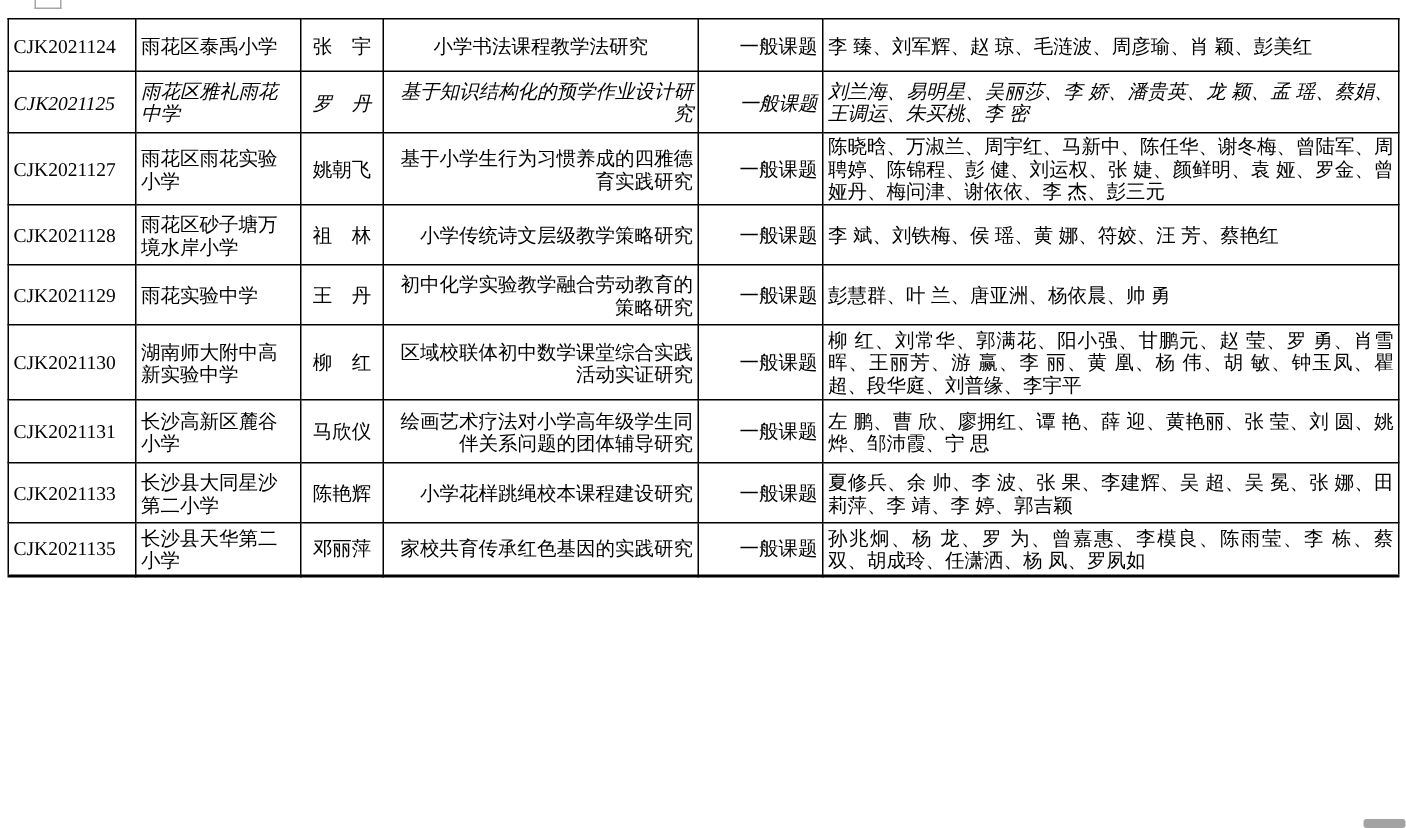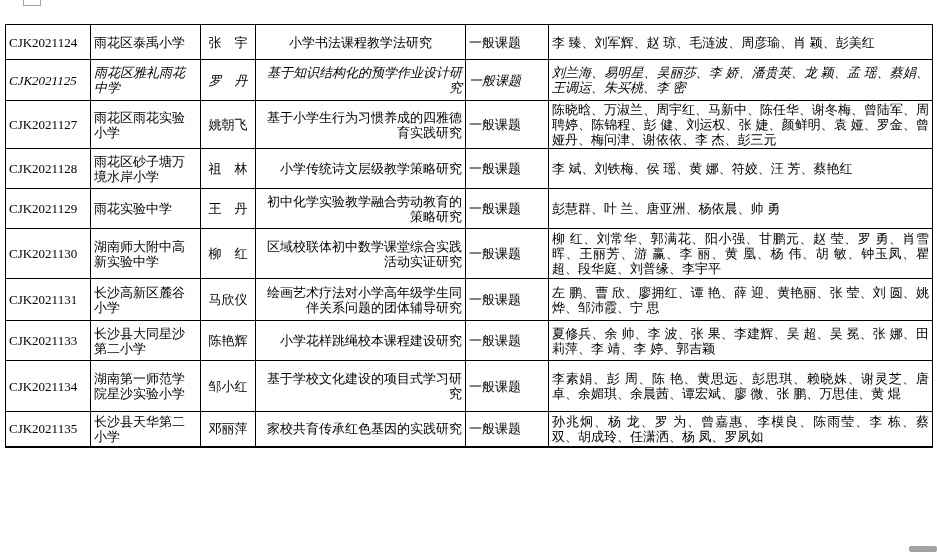--- a/index.html
+++ b/index.html
@@ -1,21 +1,21 @@
 <!DOCTYPE html>
 <html><head>
 <meta charset="utf-8">
 <style>
   html,body{margin:0;padding:0;}
   body{
     width:937px;height:552px;overflow:hidden;background:#ffffff;
     font-family:"Liberation Sans","DejaVu Sans",sans-serif;
     position:relative;
   }
-  .table-wrap{position:absolute;left:5px;top:24px;}
+  .table-wrap{position:absolute;left:5px;top:12px;}
   table.grid{
     border-collapse:collapse;table-layout:fixed;width:927px;
     border:1px solid #000;border-bottom:2px solid #000;
   }
   table.grid td{
     border:1px solid #000;
     font-size:13px;line-height:15px;color:#000;
     vertical-align:middle;
     padding:1px 3px;
     overflow:hidden;
@@ -30,21 +30,21 @@
   td.id-cell{
     font-family:"Liberation Serif","DejaVu Serif",serif;
     font-size:13.5px;
     text-align:left;
     color:#2b2b6b;
   }
   td.school-cell{text-align:left;margin-left:11px;}
   td.leader-cell{text-align:center;padding:1px 1px;}
   td.title-cell{text-align:right;}
   td.title-cell.center{text-align:center;}
-  td.cat-cell{text-align:left;}
+  td.cat-cell{text-align:right;}
   td.members-cell{text-align:justify;text-justify:inter-ideograph;}
   
   .artifact-top{
     position:absolute;left:23px;top:0;width:16px;height:5px;
     border:1px solid #a6a6a6;border-top:none;background:#fff;
   }
   .artifact-bottom{
     position:absolute;left:909px;top:546px;width:28px;height:6px;
     background:#a3a3a3;border-radius:2px;
   }
@@ -122,28 +122,20 @@
     <td class="members-cell">左 鹏、曹 欣、廖拥红、谭 艳、薛 迎、黄艳丽、张 莹、刘 圆、姚 烨、邹沛霞、宁 思</td>
   </tr>
         <tr style="height: 40px;">
     <td class="id-cell">CJK2021133</td>
     <td class="school-cell">长沙县大同星沙第二小学</td>
     <td class="leader-cell">陈艳辉</td>
     <td class="title-cell">小学花样跳绳校本课程建设研究</td>
     <td class="cat-cell">一般课题</td>
     <td class="members-cell">夏修兵、余 帅、李 波、张 果、李建辉、吴 超、吴 冕、张 娜、田莉萍、李 靖、李 婷、郭吉颖</td>
   </tr>
-        <tr style="height: 51px;">
-    <td class="id-cell">CJK2021134</td>
-    <td class="school-cell">湖南第一师范学院星沙实验小学</td>
-    <td class="leader-cell">邹小红</td>
-    <td class="title-cell">基于学校文化建设的项目式学习研究</td>
-    <td class="cat-cell">一般课题</td>
-    <td class="members-cell">李素娟、彭 周、陈 艳、黄思远、彭思琪、赖晓姝、谢灵芝、唐 卓、余媚琪、余晨茜、谭宏斌、廖 微、张 鹏、万思佳、黄 焜</td>
-  </tr>
         <tr style="height: 35px;">
     <td class="id-cell">CJK2021135</td>
     <td class="school-cell">长沙县天华第二小学</td>
     <td class="leader-cell">邓丽萍</td>
     <td class="title-cell">家校共育传承红色基因的实践研究</td>
     <td class="cat-cell">一般课题</td>
     <td class="members-cell">孙兆炯、杨 龙、罗 为、曾嘉惠、李模良、陈雨莹、李 栋、蔡 双、胡成玲、任潇洒、杨 凤、罗夙如</td>
   </tr>
       </tbody>
   </table>

